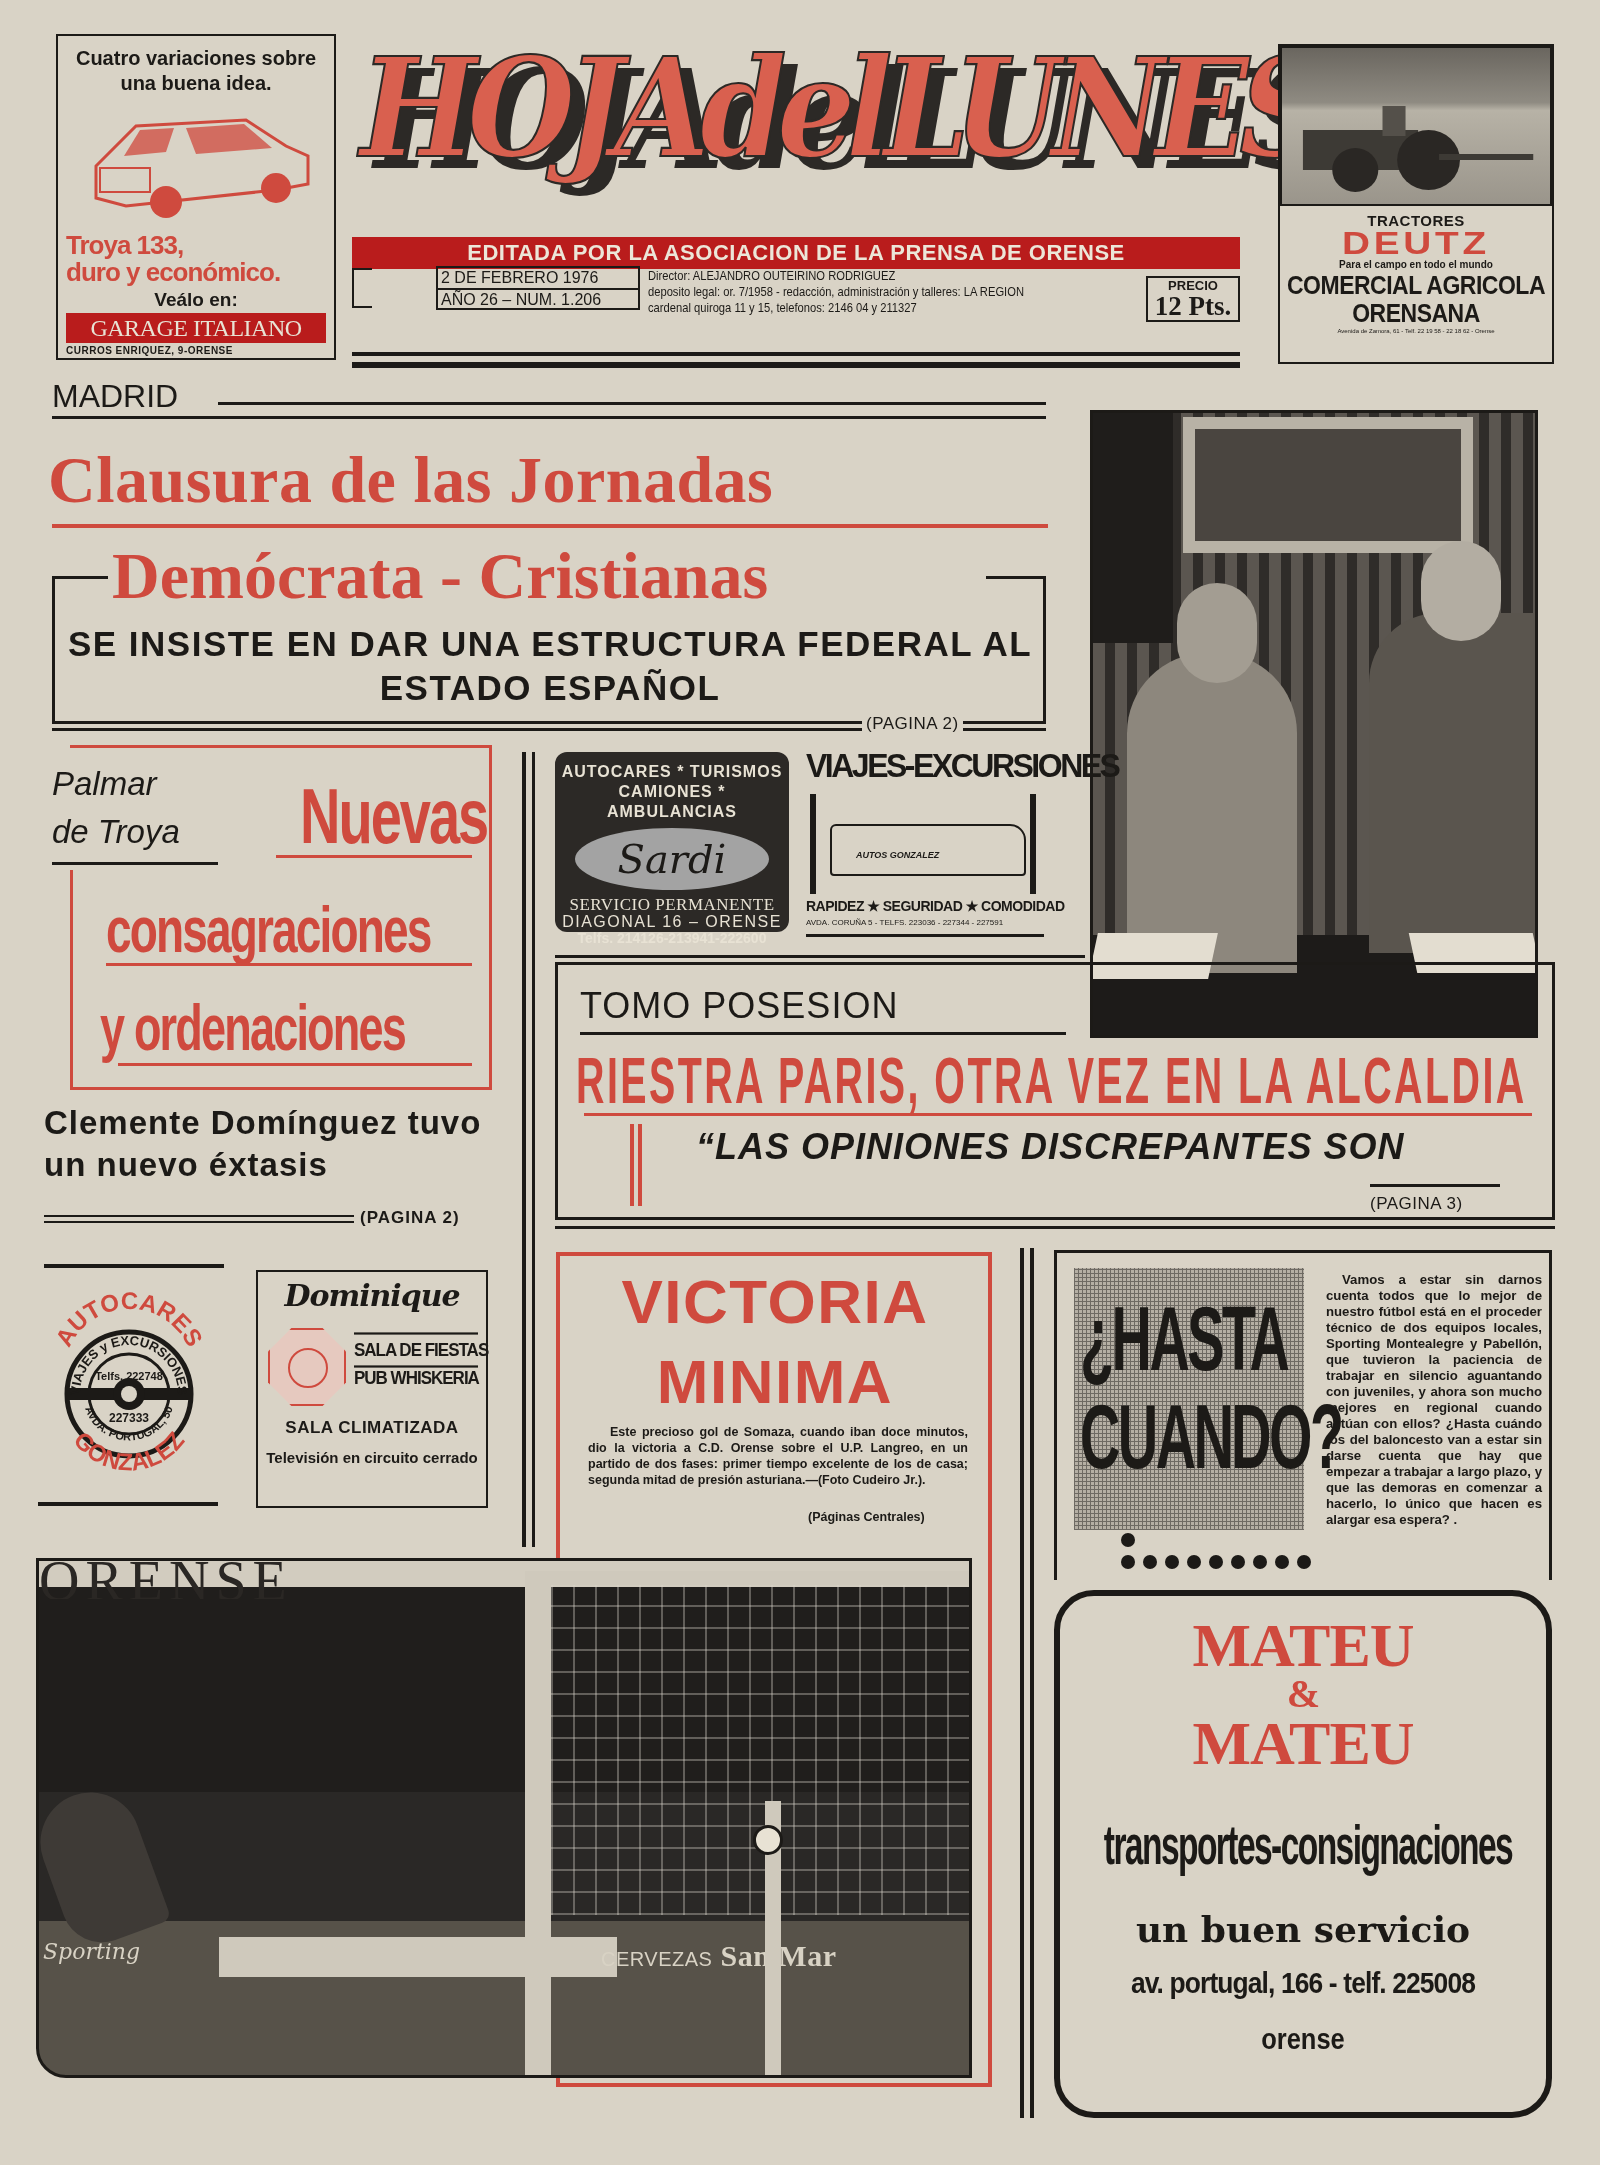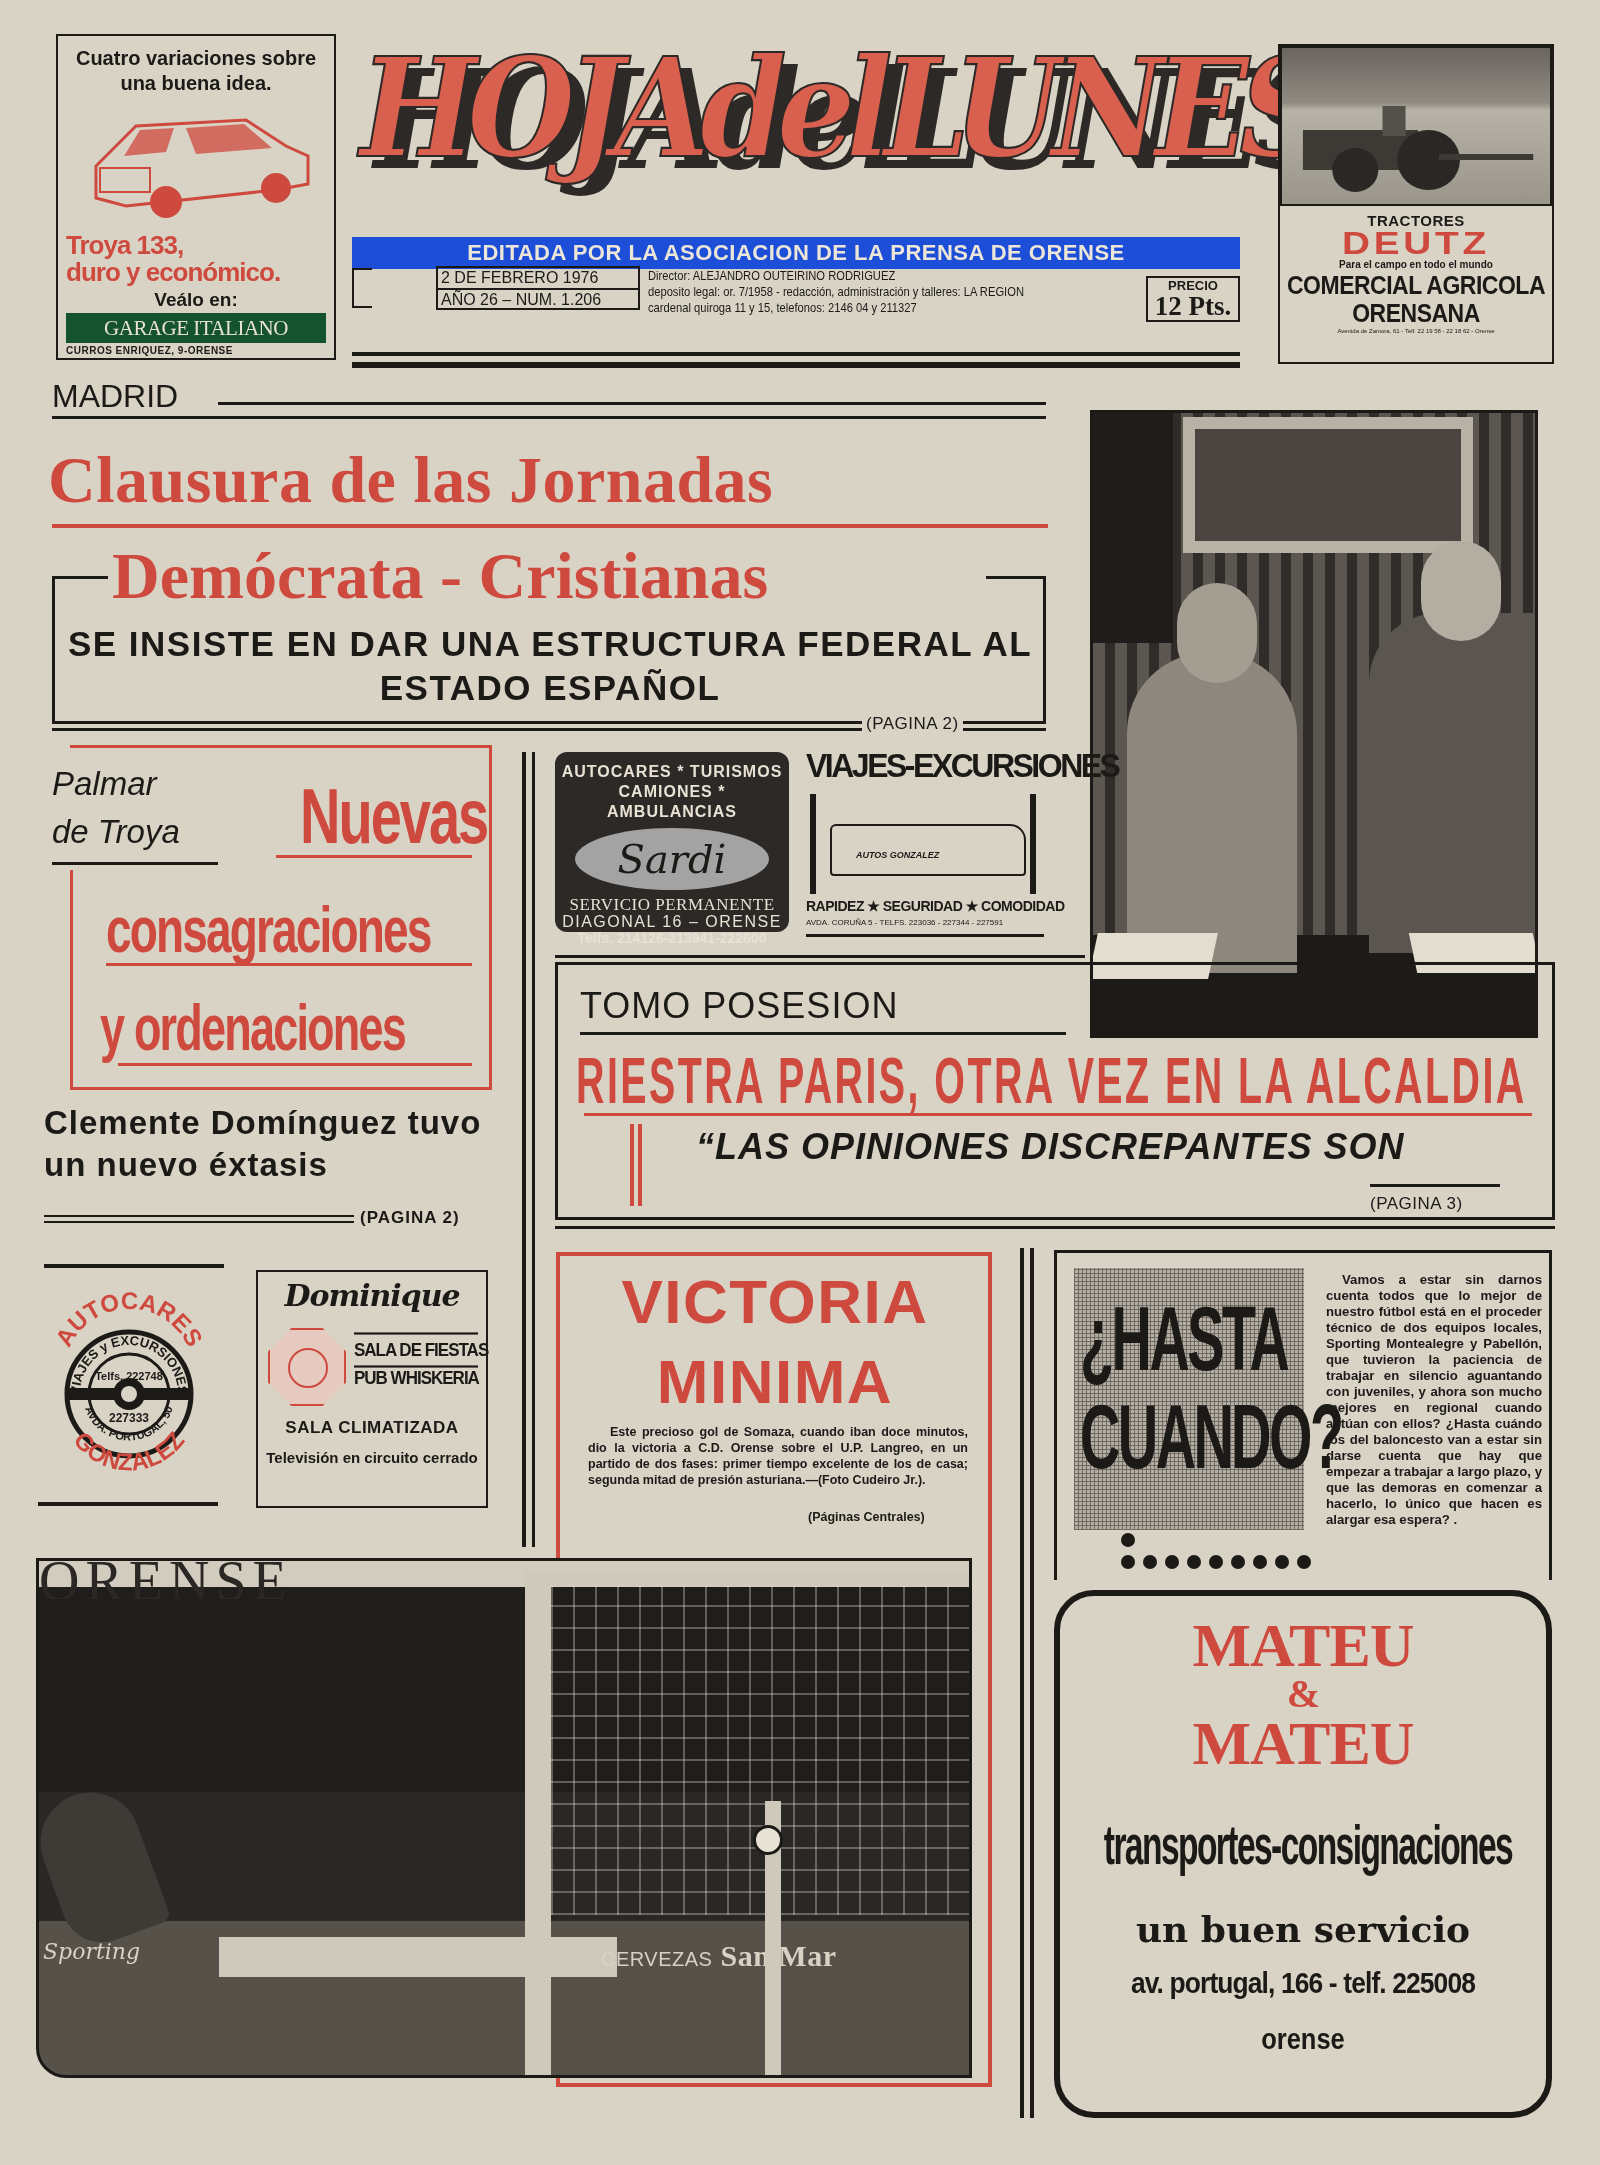--- a/index.html
+++ b/index.html
@@ -18,35 +18,35 @@
   .rrule { background: #cf4a3e; height: 3px; }
   .serif { font-family: "Liberation Serif", "DejaVu Serif", serif; }
   .photo { background: #3a3632; overflow: hidden; }
 
   
   #seat-ad { left: 56px; top: 34px; width: 280px; height: 326px; padding: 6px 8px; }
   #seat-ad .headline { font-size: 20px; font-weight: bold; text-align: center; line-height: 1.25; margin-top: 4px; }
   #seat-ad .car { width: 240px; height: 120px; margin: 10px auto 6px; position: relative; }
   #seat-ad .slogan { font-size: 26px; font-weight: bold; letter-spacing: -1px; line-height: 1.05; }
   #seat-ad .vealo { font-size: 19px; font-weight: bold; text-align: center; margin-top: 2px; }
-  #seat-ad .garage { background: #14532d; color: #e8e2d4; font-family: "Liberation Serif", serif; font-size: 21px; text-align: center; line-height: 30px; letter-spacing: -0.5px; margin-top: 2px; }
+  #seat-ad .garage { background: #b91c1c; color: #e8e2d4; font-family: "Liberation Serif", serif; font-size: 24px; text-align: center; line-height: 30px; letter-spacing: -0.5px; margin-top: 2px; }
   #seat-ad .addr { font-size: 10px; font-weight: bold; letter-spacing: 0.5px; margin-top: 2px; }
 
   
   #masthead-logo { left: 360px; top: 28px; width: 880px; height: 170px; }
   #masthead-logo .logo-text {
     position: absolute; left: 0; top: 0; width: 100%; text-align: center;
     font-family: "DejaVu Serif", serif; font-weight: bold; font-style: italic;
     font-size: 124px; letter-spacing: -10px; color: #d9604f;
     transform: scaleY(1.1); transform-origin: top;
   }
   #masthead-logo .logo-shadow { color: #2c2926; left: 14px; top: 12px; }
   #masthead-logo .logo-front { -webkit-text-stroke: 2px #2c2926; }
 
-  #editada-bar { left: 352px; top: 237px; width: 888px; height: 32px; background: #1d4ed8; color: #ece6d8; font-weight: bold; font-size: 22px; text-align: center; line-height: 32px; letter-spacing: 0.5px; }
+  #editada-bar { left: 352px; top: 237px; width: 888px; height: 32px; background: #b91c1c; color: #ece6d8; font-weight: bold; font-size: 22px; text-align: center; line-height: 32px; letter-spacing: 0.5px; }
   #date-box { left: 436px; top: 266px; width: 204px; height: 44px; border: 2px solid #1c1a17; }
   #date-box div { font-size: 16px; line-height: 20px; padding-left: 3px; }
   #date-box div:first-child { border-bottom: 2px solid #1c1a17; }
   #masthead-bracket { left: 352px; top: 268px; width: 20px; height: 40px; border: 2px solid #1c1a17; border-right: none; }
   #imprint { left: 648px; top: 268px; width: 500px; font-size: 13px; line-height: 16px; transform: scaleX(0.86); transform-origin: left top; white-space: nowrap; }
   #price-box { left: 1146px; top: 276px; width: 94px; height: 46px; border: 2px solid #1c1a17; text-align: center; }
   #price-box .lbl { font-size: 13px; font-weight: bold; line-height: 15px; }
   #price-box .val { font-family: "Liberation Serif", serif; font-size: 27px; font-weight: bold; line-height: 27px; }
 
   

